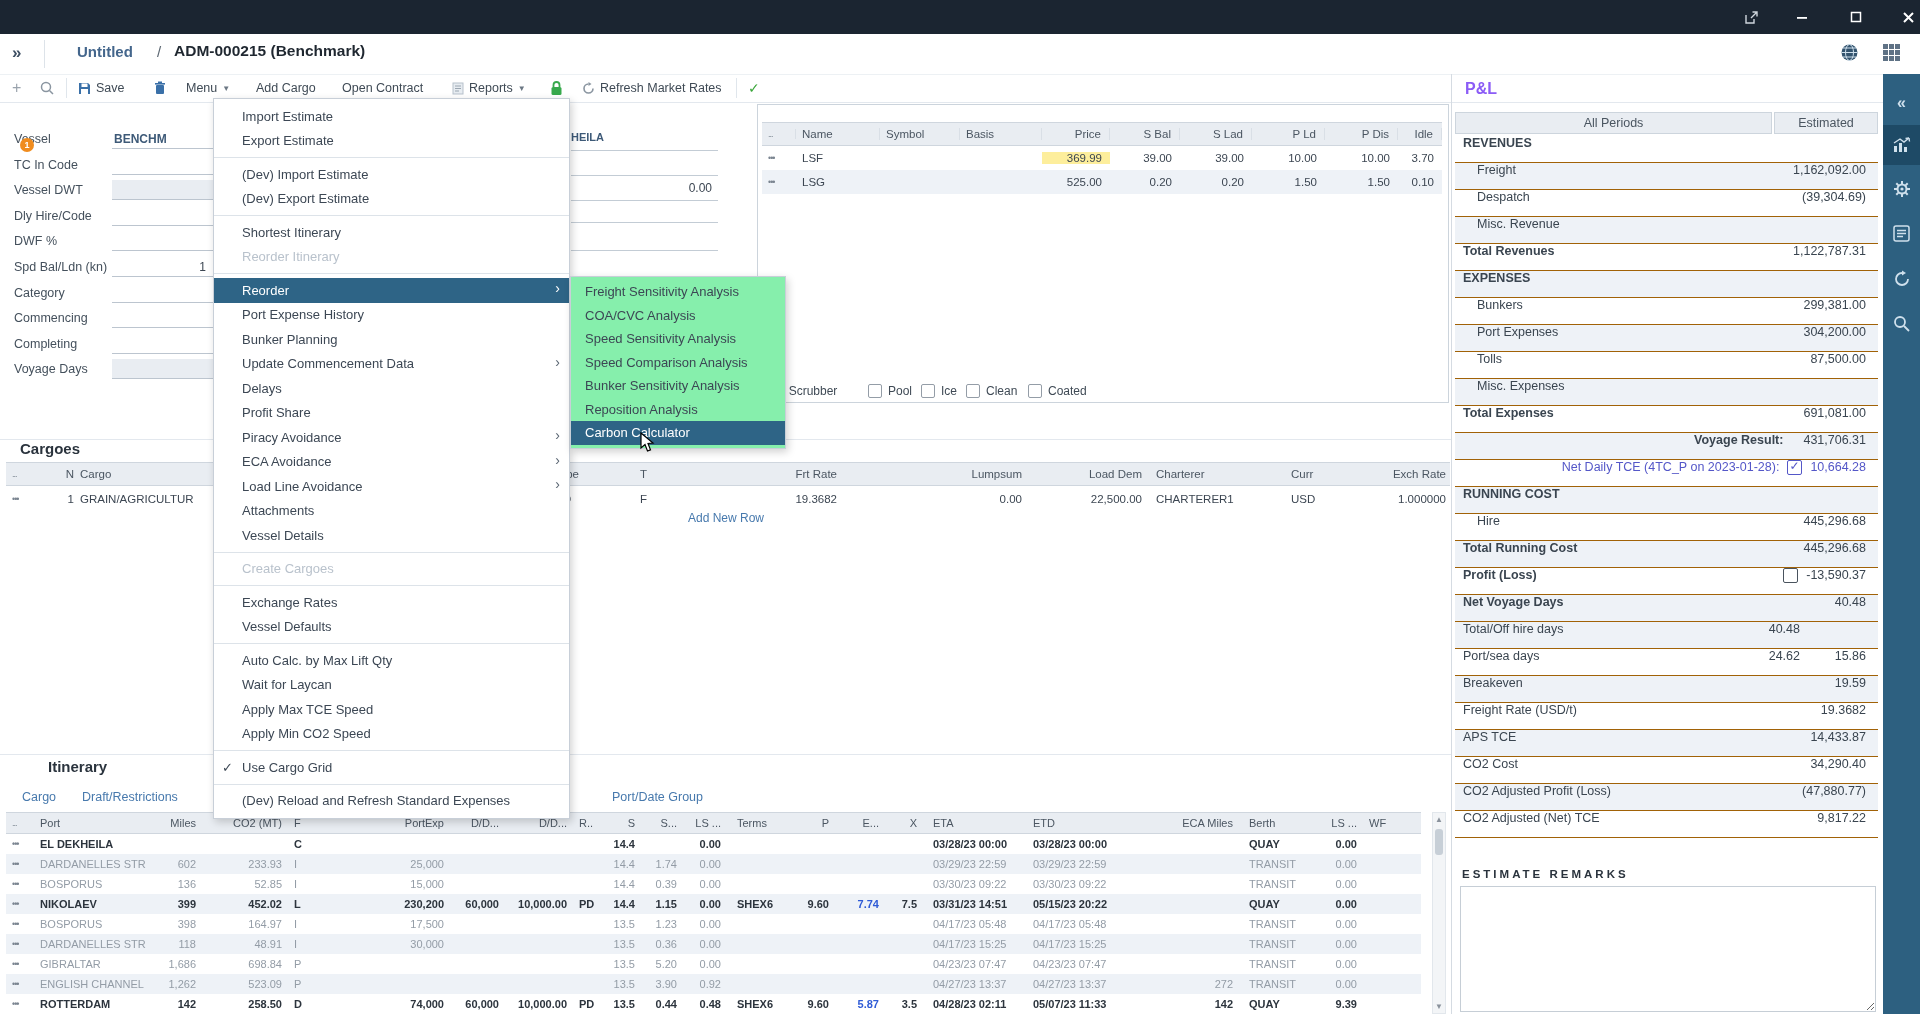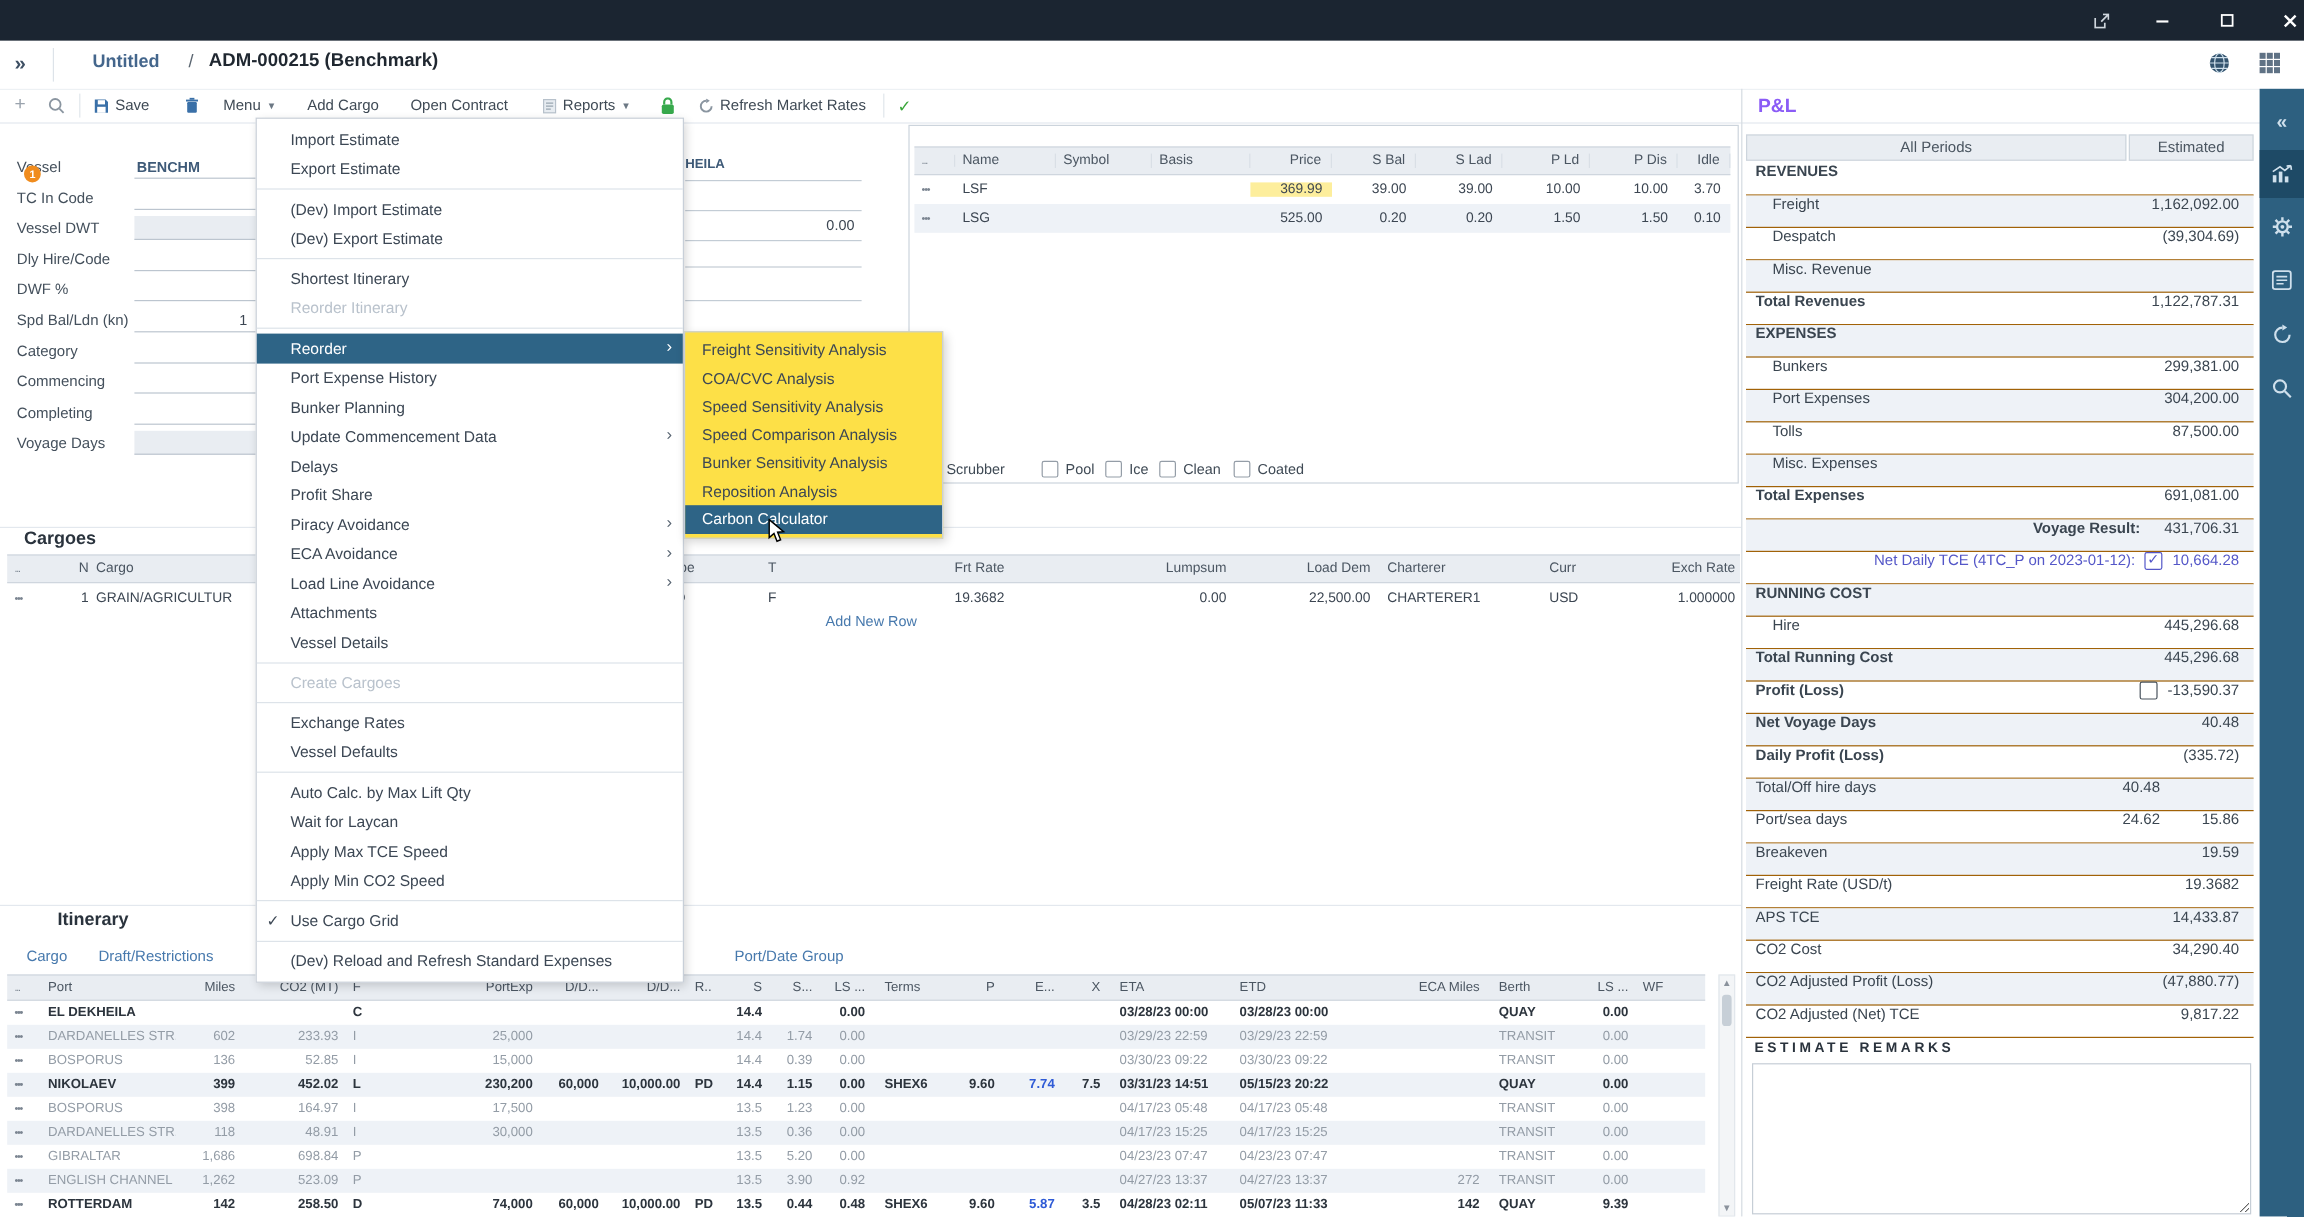--- a/index.html
+++ b/index.html
@@ -116,21 +116,21 @@
   
   .itscroll{position:absolute;left:1432px;top:812px;width:14px;height:202px;background:#f3f5f7;border:1px solid #e2e7ec;box-sizing:border-box;font-size:8px;color:#8a929c;text-align:center;}
   .itscroll .up{position:absolute;top:2px;left:0;right:0;}
   .itscroll .dn{position:absolute;bottom:2px;left:0;right:0;}
   .itscroll .thumb{position:absolute;top:16px;left:2px;width:8px;height:26px;background:#c7cfd7;border-radius:3px;}
   
   .hline{position:absolute;height:1px;background:#e3e8ee;}
   .vline{position:absolute;width:1px;background:#d5dbe2;}
   
   .menu{position:absolute;left:213px;top:98px;width:355px;background:#fff;border:1px solid #c8cfd8;box-shadow:2px 3px 8px rgba(0,0,0,.18);padding:5px 0;z-index:10;font-size:13px;color:#3c4754;}
-  .submenu{position:absolute;left:570px;top:276px;width:214px;background:#fde047;border:1px solid #c8cfd8;box-shadow:2px 3px 8px rgba(0,0,0,.18);padding:3px 0;z-index:11;font-size:13px;color:#3c4754;}
+  .submenu{position:absolute;left:570px;top:276px;width:214px;background:#86efac;border:1px solid #c8cfd8;box-shadow:2px 3px 8px rgba(0,0,0,.18);padding:3px 0;z-index:11;font-size:13px;color:#3c4754;}
   .menu-item{position:relative;height:24.5px;display:flex;align-items:center;padding-left:28px;cursor:pointer;}
   .submenu .menu-item{height:23.5px;padding-left:14px;}
   .menu-item .check{position:absolute;left:8px;width:18px;color:#3c4754;}
   .menu-item .arrow{position:absolute;right:9px;font-size:14px;color:#5a6673;top:2px;}
   .menu-item.hl{background:#2e6486;color:#fff;}
   .menu-item.hl .arrow{color:#fff;}
   .menu-item.disabled{color:#b9c2cc;cursor:default;}
   .menu-sep{height:0;border-top:1px solid #dde3e9;margin:4px 0;}
   
   .pnl-title{position:absolute;left:1465px;top:80px;font-size:16px;font-weight:700;color:#8b5cf6;}
@@ -737,21 +737,21 @@
       </div>
       <div class="pnl-row total">
         <span class="lbl">Total Expenses</span>
         <span class="v2">691,081.00</span>
       </div>
       <div class="pnl-row result stripe">
         <span class="lbl">Voyage Result:</span>
         <span class="v2">431,706.31</span>
       </div>
       <div class="pnl-row tce">
-        <span class="lbl">Net Daily TCE (4TC_P on 2023-01-12):</span>
+        <span class="lbl">Net Daily TCE (4TC_P on 2023-01-28):</span>
         <span class="pnl-cb checked"></span>
         <span class="v2">10,664.28</span>
       </div>
       <div class="pnl-row section stripe">
         <span class="lbl">RUNNING COST</span>
       </div>
       <div class="pnl-row item">
         <span class="lbl">Hire</span>
         <span class="v2">445,296.68</span>
       </div>
@@ -760,24 +760,20 @@
         <span class="v2">445,296.68</span>
       </div>
       <div class="pnl-row profit">
         <span class="lbl">Profit (Loss)</span>
         <span class="pnl-cb"></span>
         <span class="v2">-13,590.37</span>
       </div>
       <div class="pnl-row total stripe">
         <span class="lbl">Net Voyage Days</span>
         <span class="v2">40.48</span>
-      </div>
-      <div class="pnl-row total">
-        <span class="lbl">Daily Profit (Loss)</span>
-        <span class="v2">(335.72)</span>
       </div>
       <div class="pnl-row plain stripe">
         <span class="lbl">Total/Off hire days</span>
         <span class="v1">40.48</span>
       </div>
       <div class="pnl-row plain">
         <span class="lbl">Port/sea days</span>
         <span class="v1">24.62</span>
         <span class="v2">15.86</span>
       </div>

